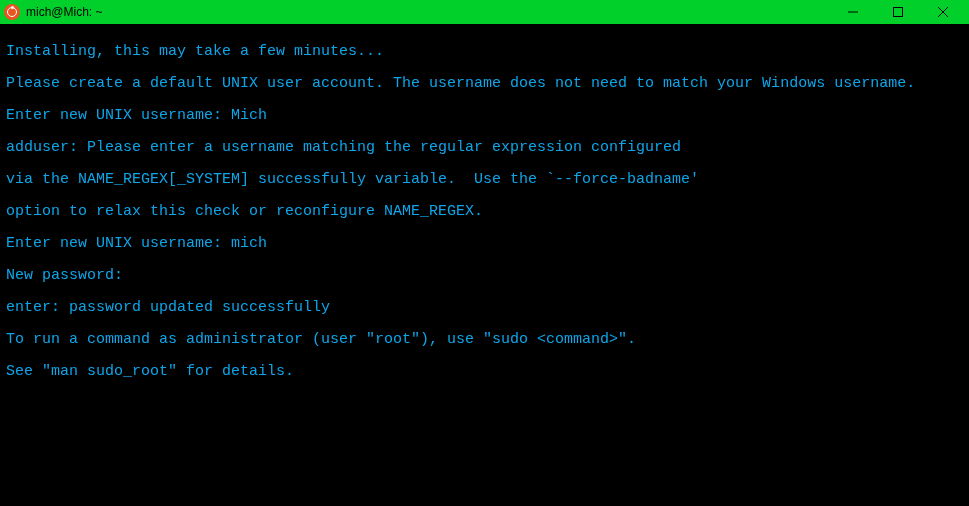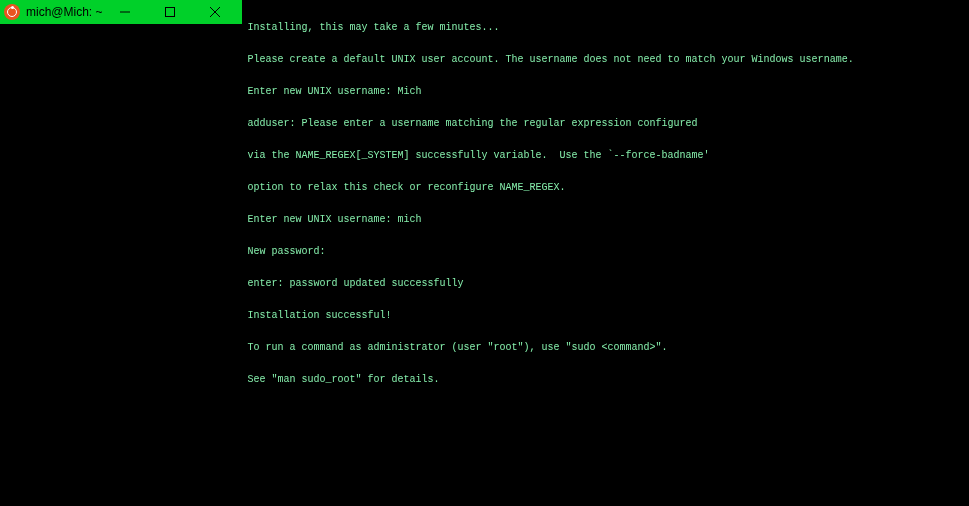--- a/index.html
+++ b/index.html
@@ -11,21 +11,21 @@
       font-family: 'Consolas', 'Courier New', monospace;
       background: #f0f0f0;
       width: 969px;
       height: 506px;
       overflow: hidden;
     }
     .window {
       width: 969px;
       height: 506px;
       display: flex;
-      flex-direction: row;
+      flex-direction: column;
       background: #000;
     }
     .titlebar {
       height: 24px;
       background: #00d029;
       display: flex;
       align-items: center;
       padding: 0 4px;
       flex-shrink: 0;
     }
@@ -79,22 +79,22 @@
       font-size: 11px;
       font-family: 'Segoe UI', sans-serif;
     }
     .win-btn svg {
       width: 10px;
       height: 10px;
     }
     .terminal-body {
       flex: 1;
       background: #000;
-      color: #86efac;
-      font-size: 10px;
+      color: #0ea5e9;
+      font-size: 15px;
       line-height: 16px;
       padding: 4px 6px;
       white-space: pre;
       overflow: hidden;
       font-family: 'Consolas', 'Courier New', monospace;
     }
     .term-line {
       white-space: pre;
       min-height: 16px;
     }
@@ -128,21 +128,20 @@
   <div class="terminal-body">
 <div class="term-line">Installing, this may take a few minutes...</div>
 <div class="term-line">Please create a default UNIX user account. The username does not need to match your Windows username.</div>
 <div class="term-line">Enter new UNIX username: Mich</div>
 <div class="term-line">adduser: Please enter a username matching the regular expression configured</div>
 <div class="term-line">via the NAME_REGEX[_SYSTEM] successfully variable.  Use the `--force-badname'</div>
 <div class="term-line">option to relax this check or reconfigure NAME_REGEX.</div>
 <div class="term-line">Enter new UNIX username: mich</div>
 <div class="term-line">New password:</div>
 <div class="term-line">enter: password updated successfully</div>
-<div class="term-line">Installation successful!</div>
 <div class="term-line">To run a command as administrator (user "root"), use "sudo &lt;command&gt;".</div>
 <div class="term-line">See "man sudo_root" for details.</div>
 <div class="term-line"></div>
 
 
 
 
 
 
 

